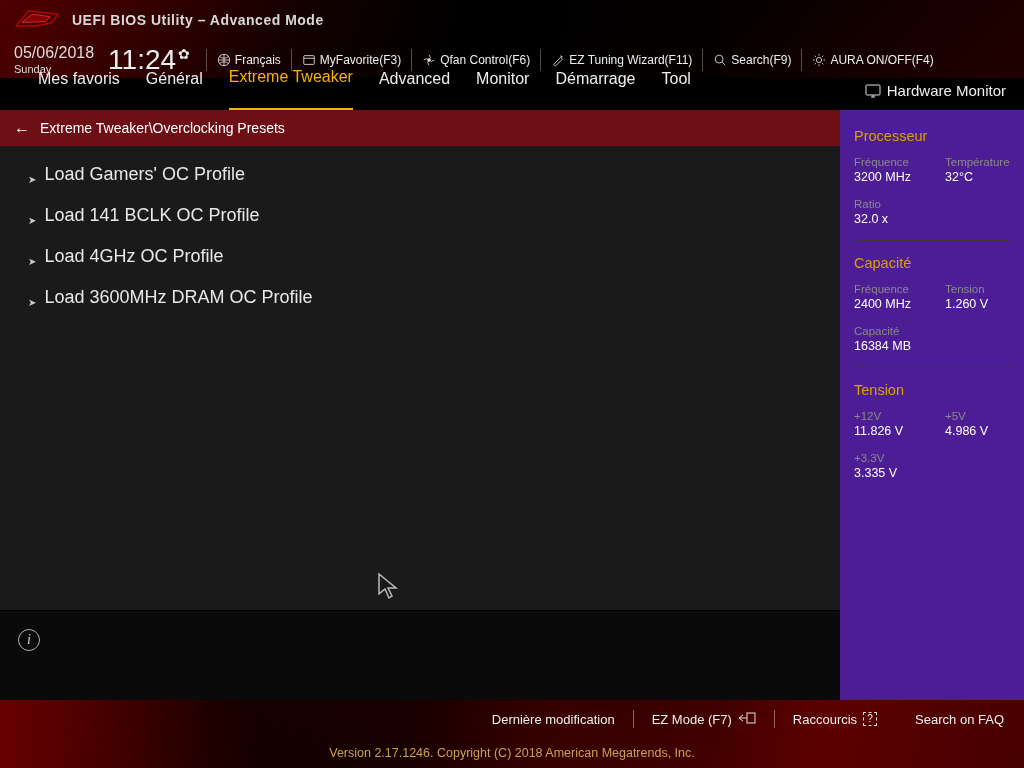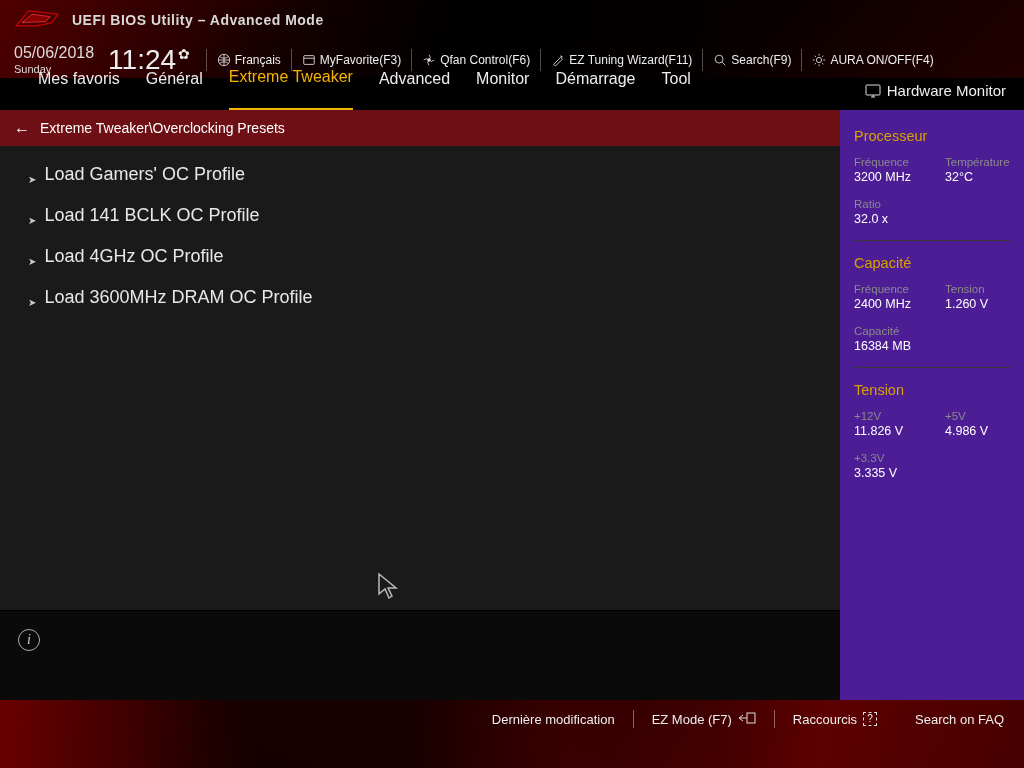--- a/index.html
+++ b/index.html
@@ -454,17 +454,18 @@
     </div>
     <div class="sep"></div>
     <div class="item-link">
       <span>Raccourcis</span>
       <span class="qbox">?</span>
     </div>
     <div class="item-link" style="margin-left:20px">
         <span>Search on FAQ</span>
       </div>
   </div>
+  <div class="copyright">Version 2.17.1246. Copyright (C) 2018 American Megatrends, Inc.</div>
 </div>
 
 <svg class="cursor" width="24" height="28" viewBox="0 0 24 28">
   <path d="M2 2 L2 22 L8 17 L12 26 L15 24 L11 16 L19 16 Z" fill="none" stroke="#bbb" stroke-width="1.5"></path>
 </svg>
 
 </body></html>

